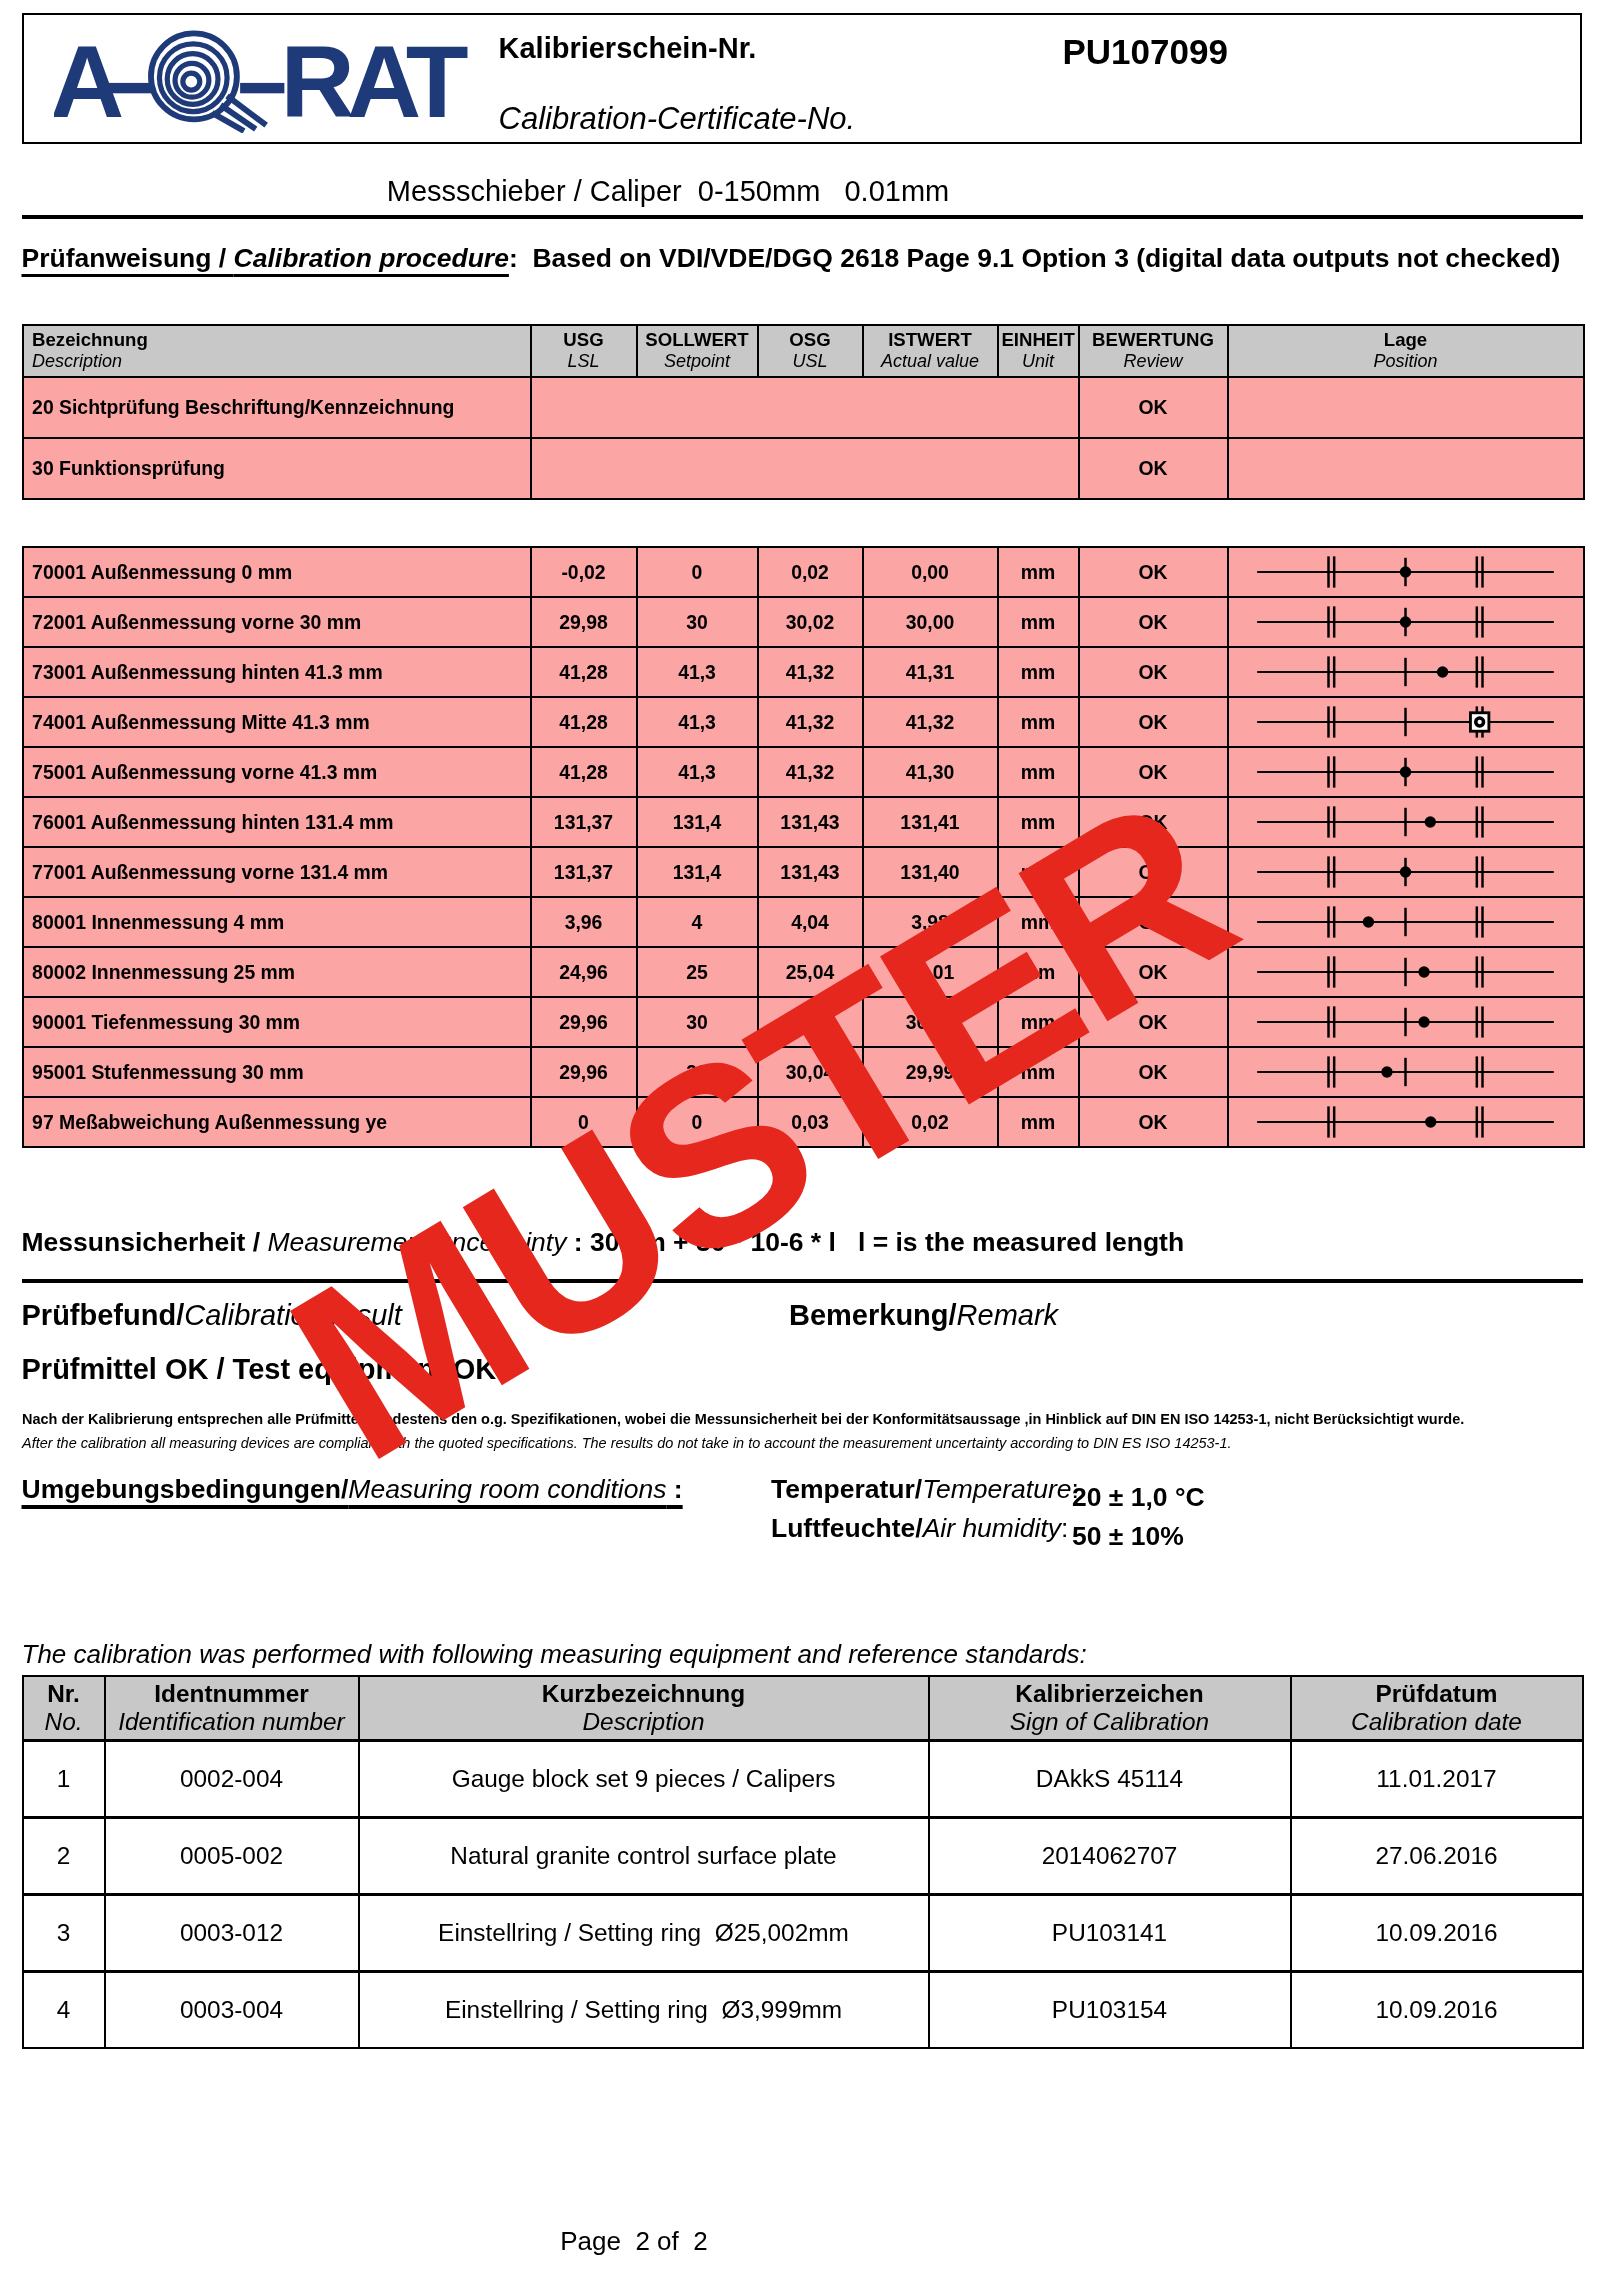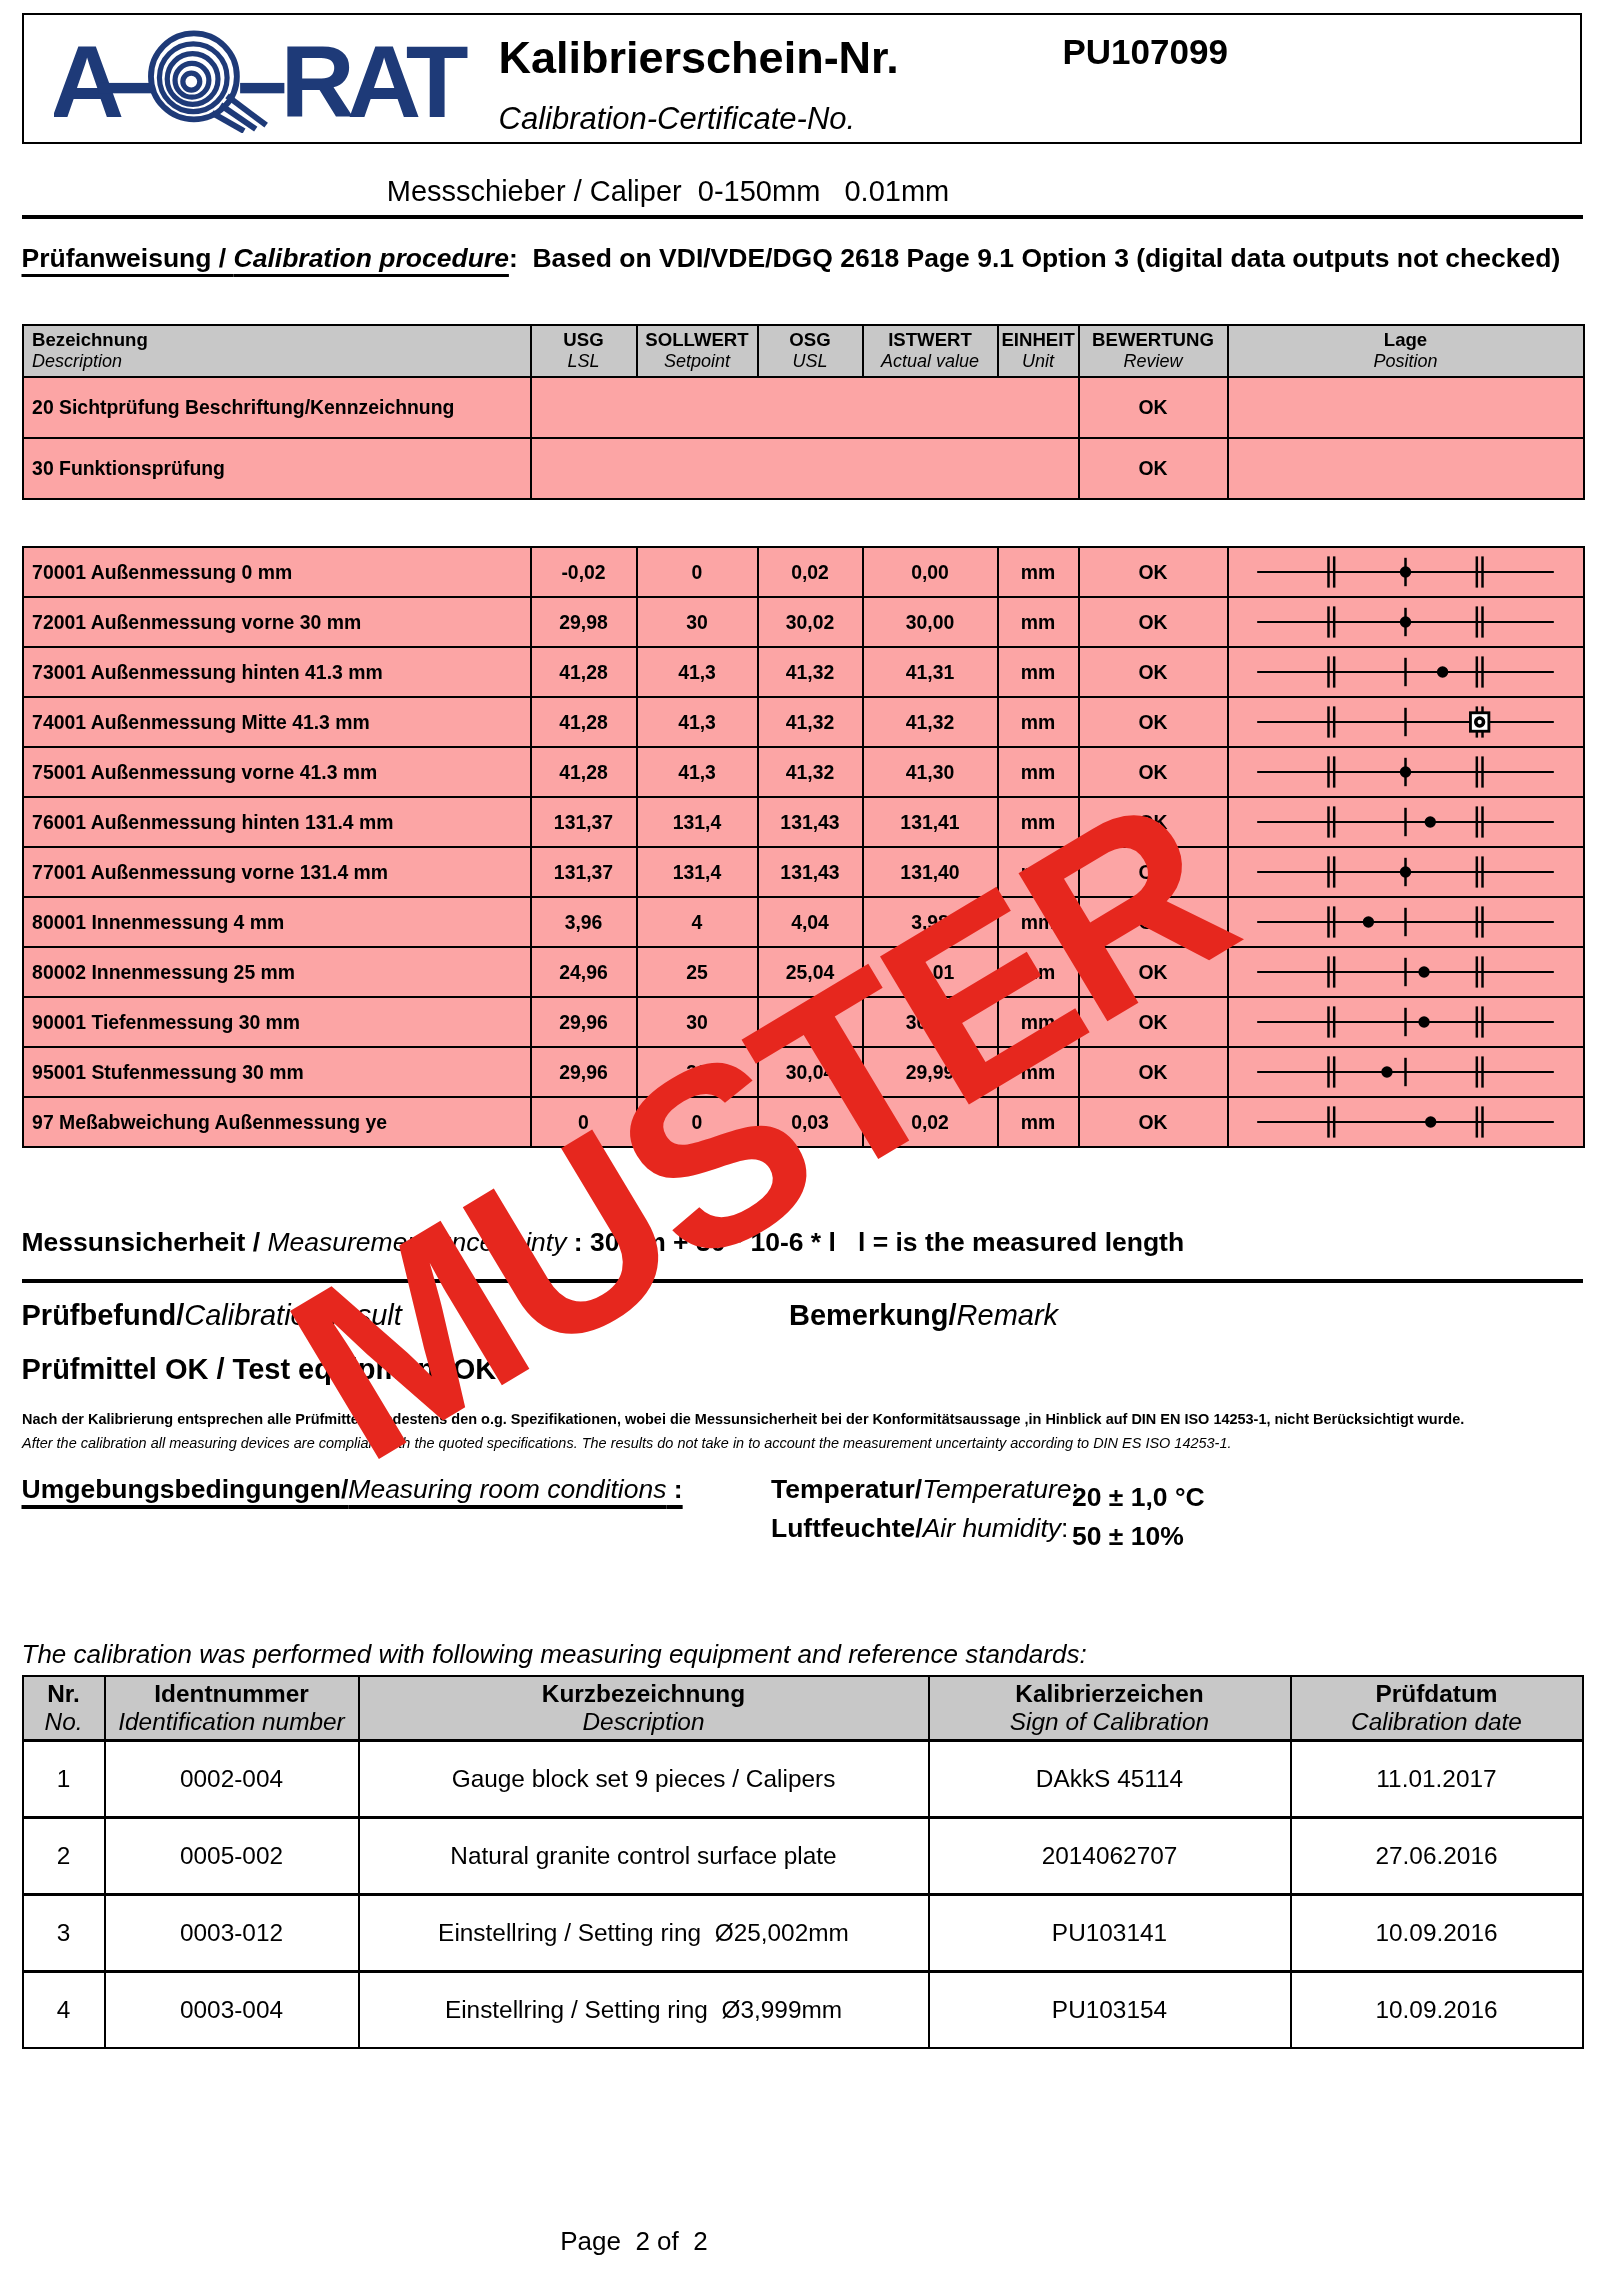--- a/index.html
+++ b/index.html
@@ -1,21 +1,21 @@
 <!DOCTYPE html>
 <html style="font-size:11.5px"><head>
 <meta charset="utf-8">
 <style>
   html,body{margin:0;padding:0;background:#888;}
   .page{position:relative;width:1604px;height:2295px;background:#fff;
         font-family:"Liberation Sans",sans-serif;color:#000;overflow:hidden;}
   
   .header-box{position:absolute;left:21.5px;top:13px;width:1556px;height:127px;border:2.9px solid #000;}
   .logo-svg{position:absolute;left:30px;top:10px;}
-  .cert-label{position:absolute;left:475px;top:17px;font-size:45px;font-weight:bold;white-space:pre;}
+  .cert-label{position:absolute;left:475px;top:17px;font-size:29px;font-weight:bold;white-space:pre;}
   .cert-no{position:absolute;left:1039px;top:17px;font-size:35px;font-weight:bold;}
   .cert-label-en{position:absolute;left:475px;top:86px;font-size:31px;font-style:italic;}
   .instrument-title{position:absolute;left:0;top:175px;width:1336px;text-align:center;font-size:29px;white-space:pre;}
   .rule{position:absolute;left:21.5px;width:1561px;height:3.6px;background:#000;}
   .rule1{top:215px;} .rule2{top:1279px;}
   .procedure{position:absolute;left:21.5px;top:235px;width:1548px;font-size:26.5px;font-weight:bold;line-height:47px;}
   .proc-label{text-decoration:underline;text-decoration-thickness:2.9px;text-underline-offset:6.5px;}
   .proc-label .en{font-style:italic;}
   
   .rtable{border-collapse:collapse;table-layout:fixed;width:1561px;border:2.9px solid #000;background:#fca5a5;}

